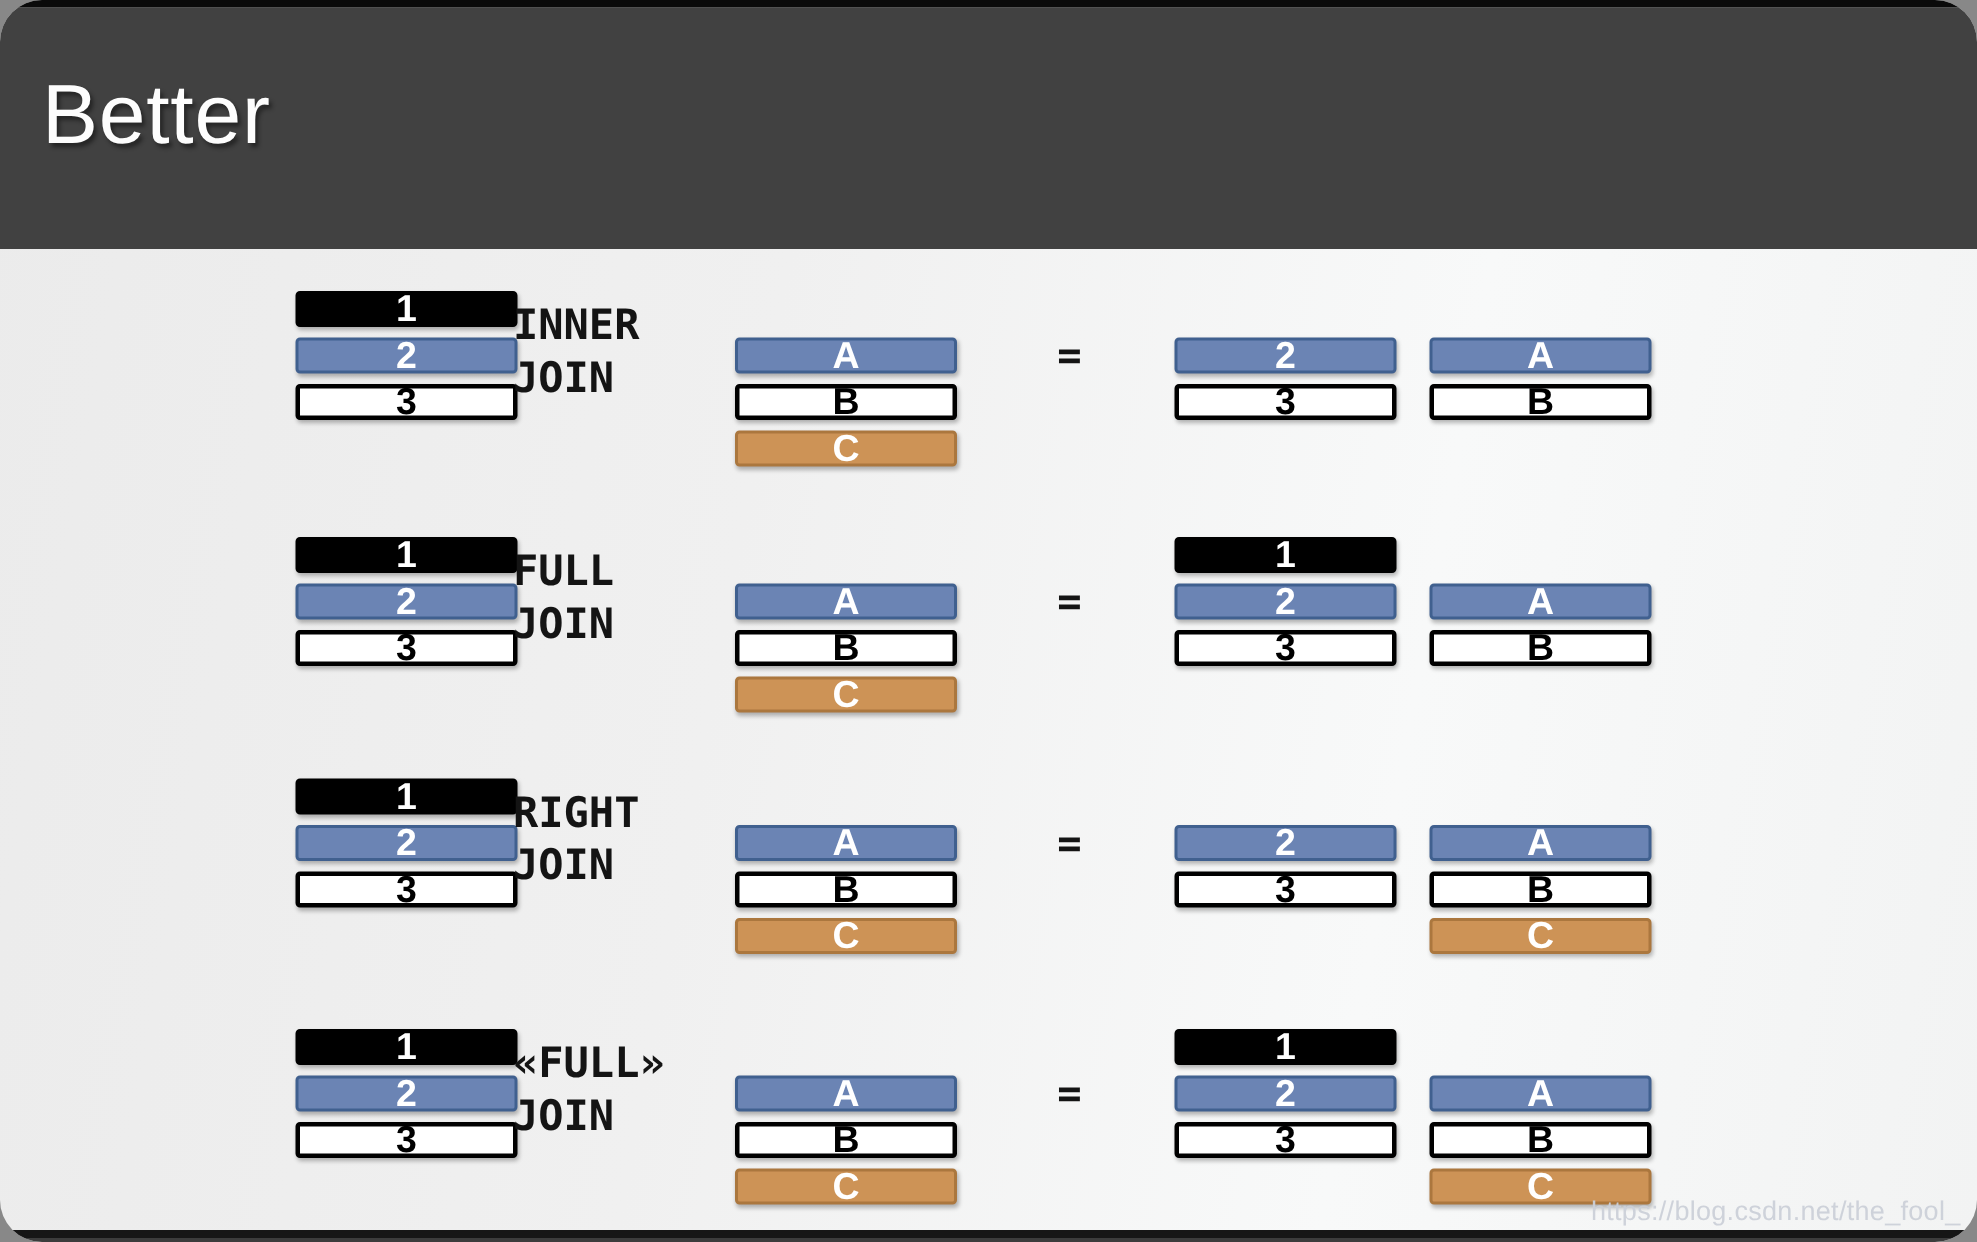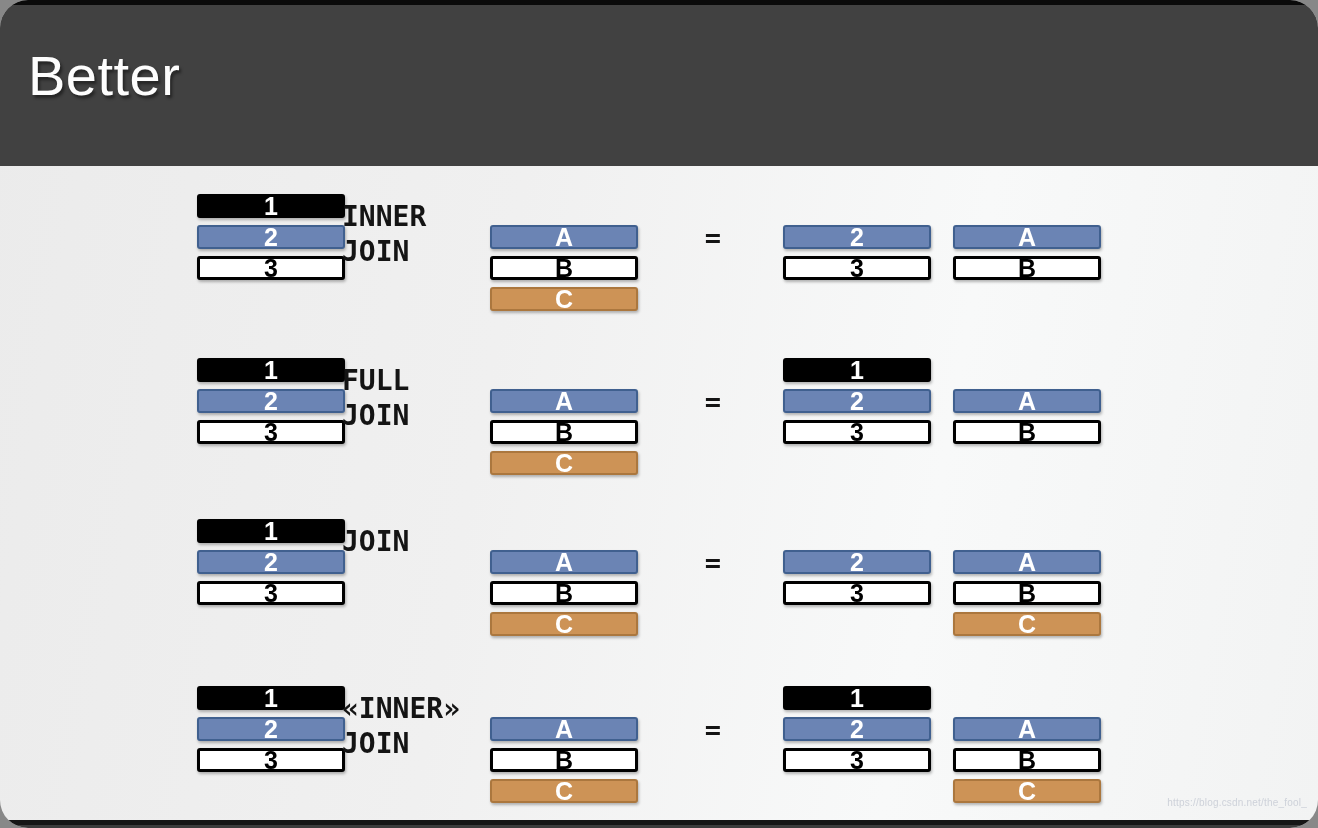--- a/index.html
+++ b/index.html
@@ -52,21 +52,21 @@
     white-space: nowrap;
   }
   .equals {
     position: absolute; left: 694px; width: 38px; height: 24px;
     display: flex; align-items: center; justify-content: center;
     font-family: "DejaVu Sans Mono", monospace;
     font-size: 27px; font-weight: 700; color: #141414;
   }
   .watermark {
     position: absolute; right: 11px; top: 797px;
-    font-size: 10px;
+    font-size: 18px;
     color: rgba(203, 208, 216, 0.95);
     letter-spacing: 0.2px;
   }
   .bottom-strip {
     position: absolute; left: 0; top: 820px; width: 100%; height: 8px;
     background: linear-gradient(#161616 0 5px, #3c3c3c 5px 100%);
   }
 </style>
 </head>
 <body>
@@ -128,20 +128,21 @@
           <div class="bar bar-white">B</div>
         </div>
       </div>
       <div class="join-row" style="top: 519px;">
         <div class="join-table" style="left: 197px; top: 0px;">
           <div class="bar bar-black">1</div>
           <div class="bar bar-blue">2</div>
           <div class="bar bar-white">3</div>
         </div>
         <div class="join-label">
+          <div>RIGHT</div>
           <div>JOIN</div>
         </div>
         <div class="join-table" style="left: 490px; top: 31px;">
           <div class="bar bar-blue">A</div>
           <div class="bar bar-white">B</div>
           <div class="bar bar-orange">C</div>
         </div>
         <div class="equals" style="top: 31px;">=</div>
         <div class="join-table" style="left: 783px; top: 31px;">
           <div class="bar bar-blue">2</div>
@@ -153,21 +154,21 @@
           <div class="bar bar-orange">C</div>
         </div>
       </div>
       <div class="join-row" style="top: 686px;">
         <div class="join-table" style="left: 197px; top: 0px;">
           <div class="bar bar-black">1</div>
           <div class="bar bar-blue">2</div>
           <div class="bar bar-white">3</div>
         </div>
         <div class="join-label">
-          <div>«INNER»</div>
+          <div>«FULL»</div>
           <div>JOIN</div>
         </div>
         <div class="join-table" style="left: 490px; top: 31px;">
           <div class="bar bar-blue">A</div>
           <div class="bar bar-white">B</div>
           <div class="bar bar-orange">C</div>
         </div>
         <div class="equals" style="top: 31px;">=</div>
         <div class="join-table" style="left: 783px; top: 0px;">
           <div class="bar bar-black">1</div>

